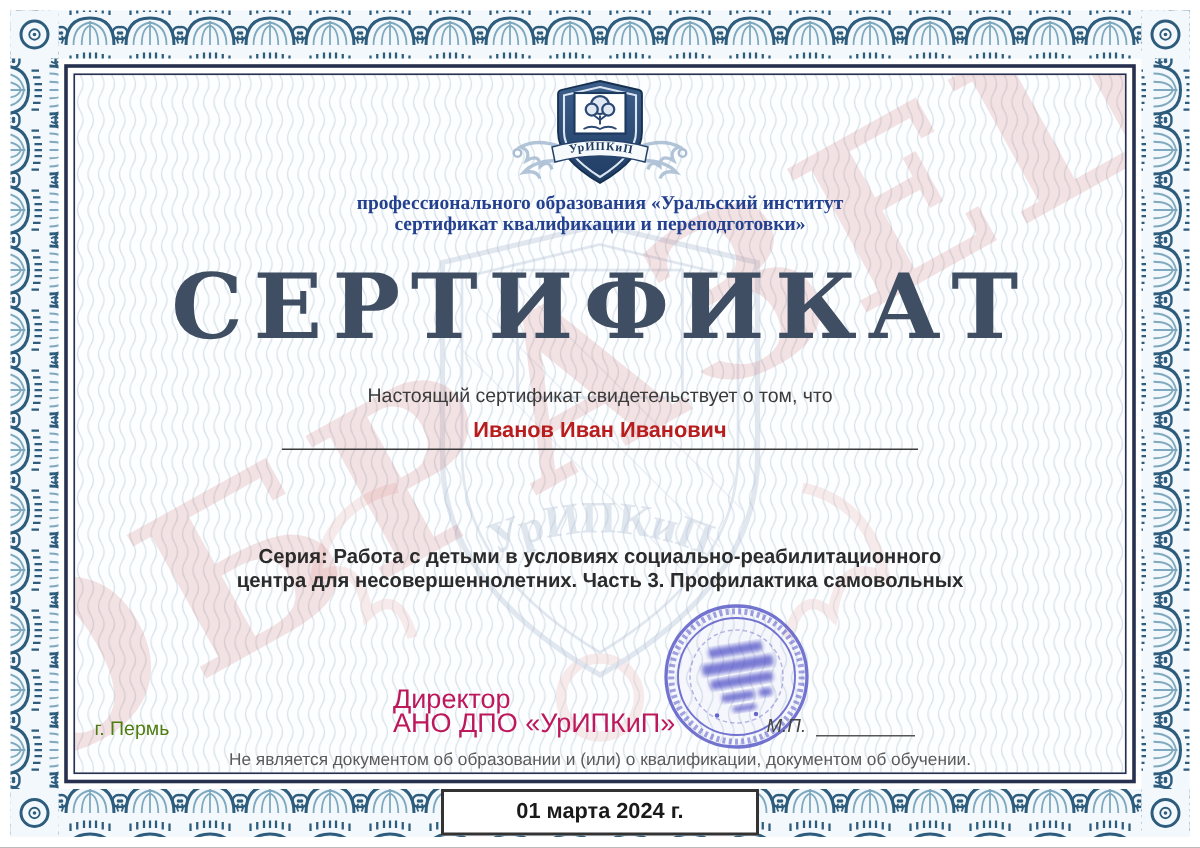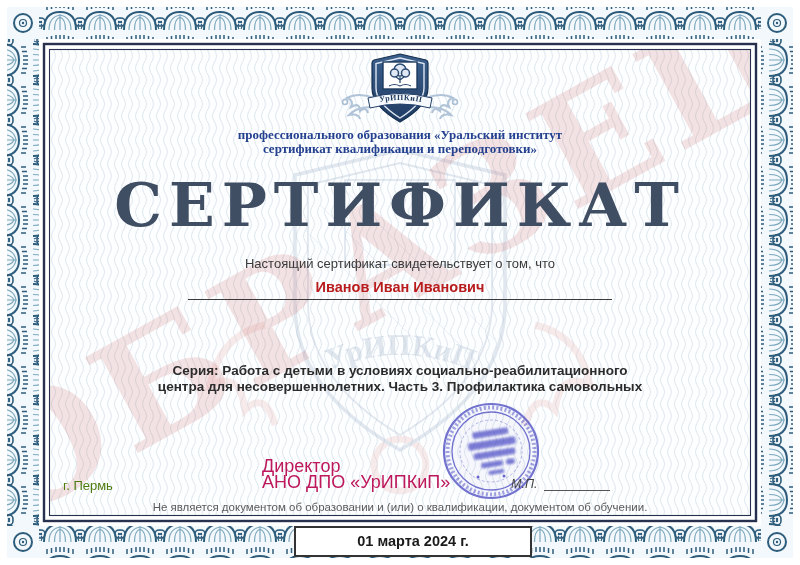--- a/index.html
+++ b/index.html
@@ -40,21 +40,21 @@
   .course{
     position:absolute;left:70px;right:70px;top:363px;text-align:center;
     font-size:13.5px;font-weight:bold;line-height:16px;color:#2b2b2b;z-index:5;
   }
   .director{position:absolute;left:262px;top:459px;font-size:18px;line-height:15.5px;color:#be185d;z-index:5;}
   .city{position:absolute;left:63px;top:478px;font-size:13px;color:#4d7c0f;z-index:5;}
   .mp{position:absolute;left:511px;top:477px;font-size:12.5px;color:#444;z-index:7;font-style:italic;}
   .sig-line{position:absolute;left:544px;width:66px;top:490px;border-top:1.4px solid #555;z-index:7;}
   .disclaimer{position:absolute;left:0;right:0;top:501px;text-align:center;font-size:11.5px;color:#5a5a5a;z-index:5;}
   .date-box{
-    position:absolute;left:294px;top:526px;width:238px;height:31px;
+    position:absolute;left:294px;top:526px;width:212px;height:31px;
     background:#ffffff;border:2px solid #333;box-sizing:border-box;
     text-align:center;line-height:27px;font-size:14.5px;font-weight:bold;color:#1a1a1a;z-index:10;
   }
   .stamp{position:absolute;left:441px;top:401px;z-index:6;}
   .logo{position:absolute;left:338px;top:50px;z-index:5;}
   .frame{position:absolute;left:0;top:0;z-index:3;pointer-events:none;}
 </style>
 </head>
 <body>
 

